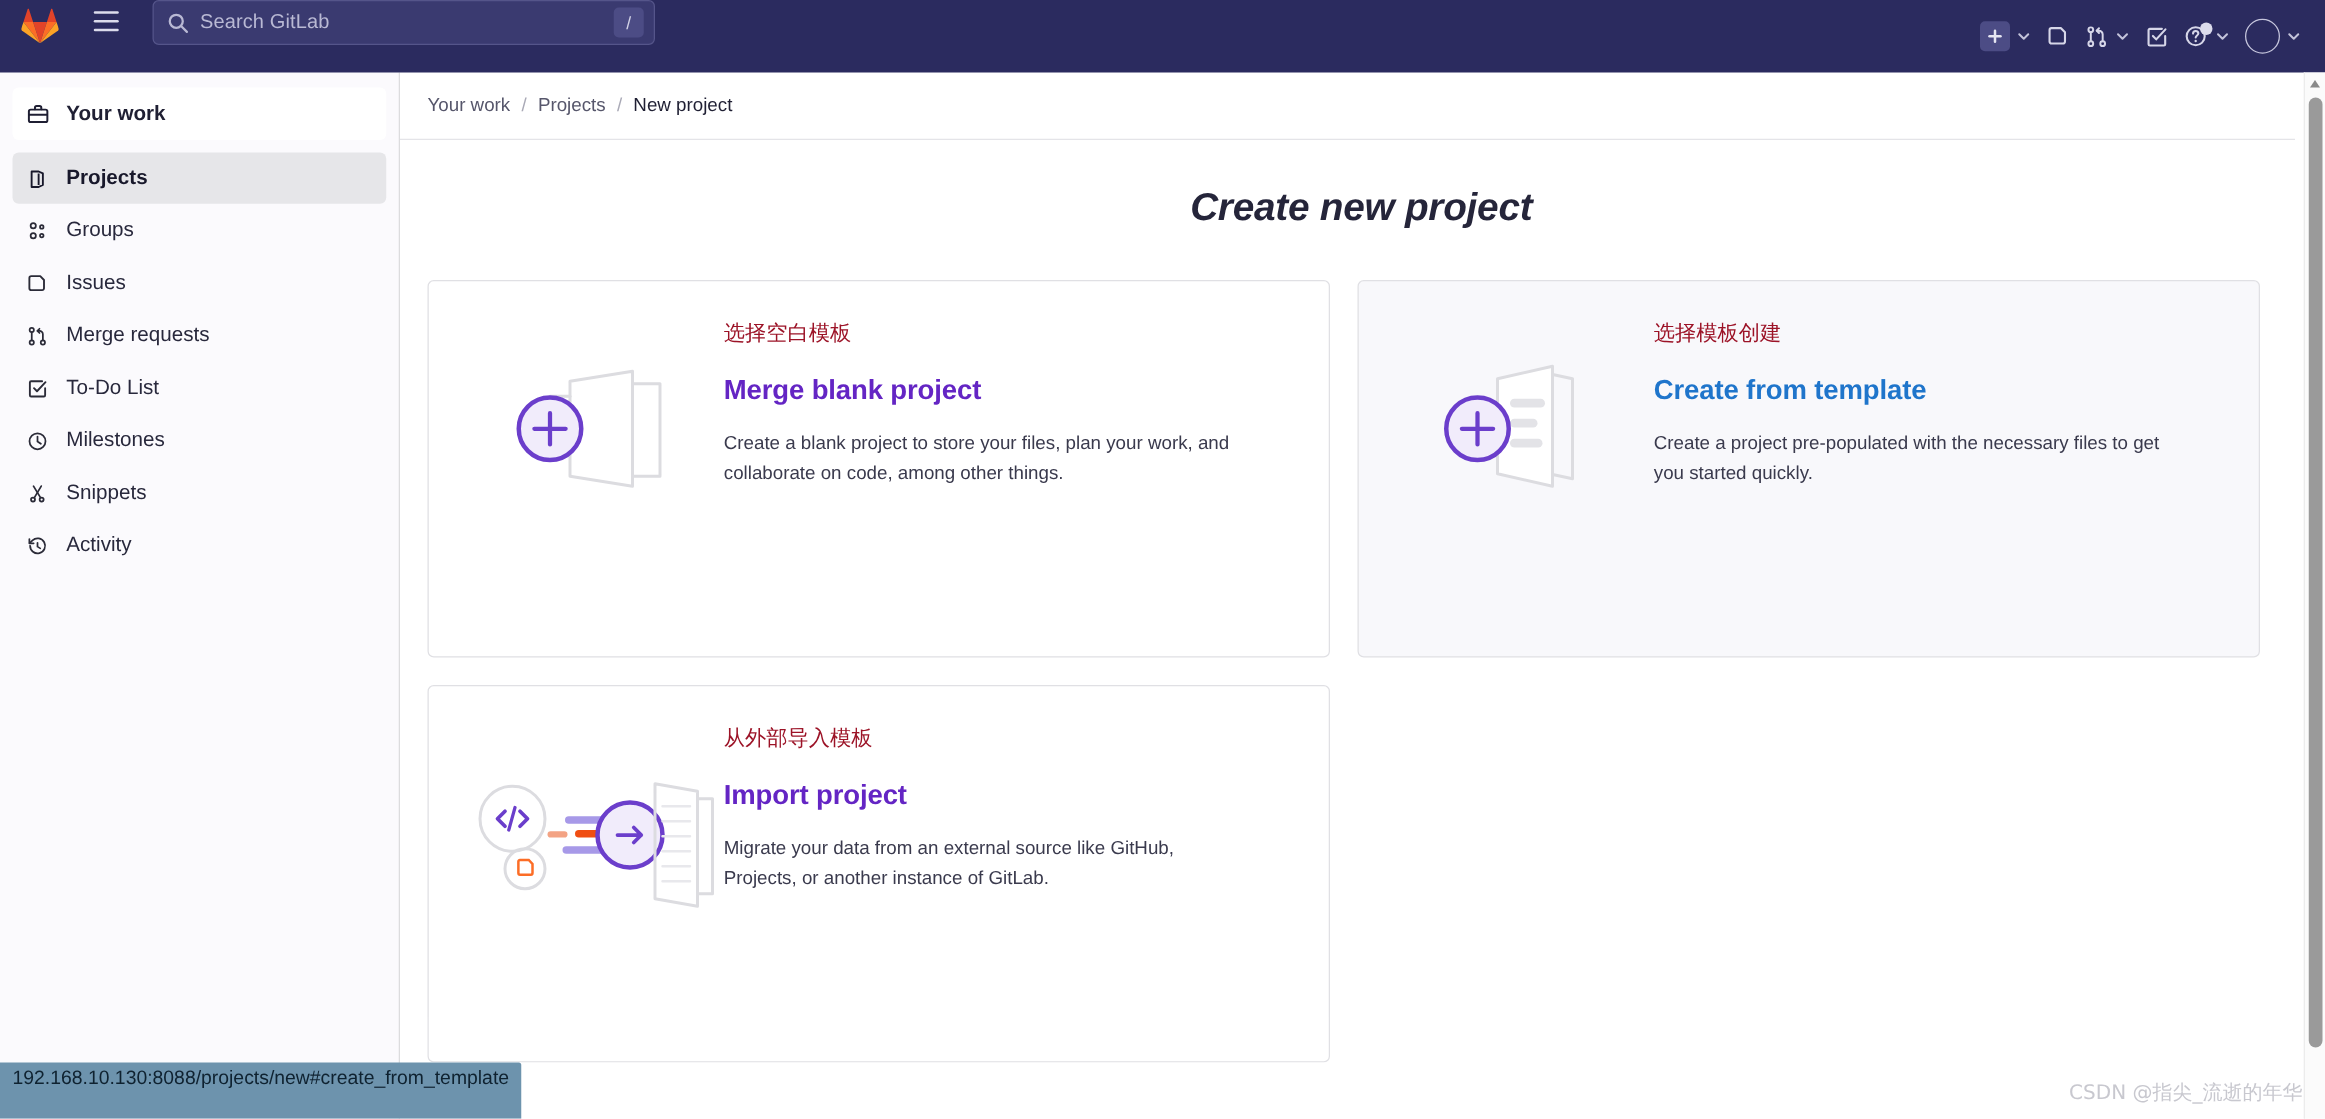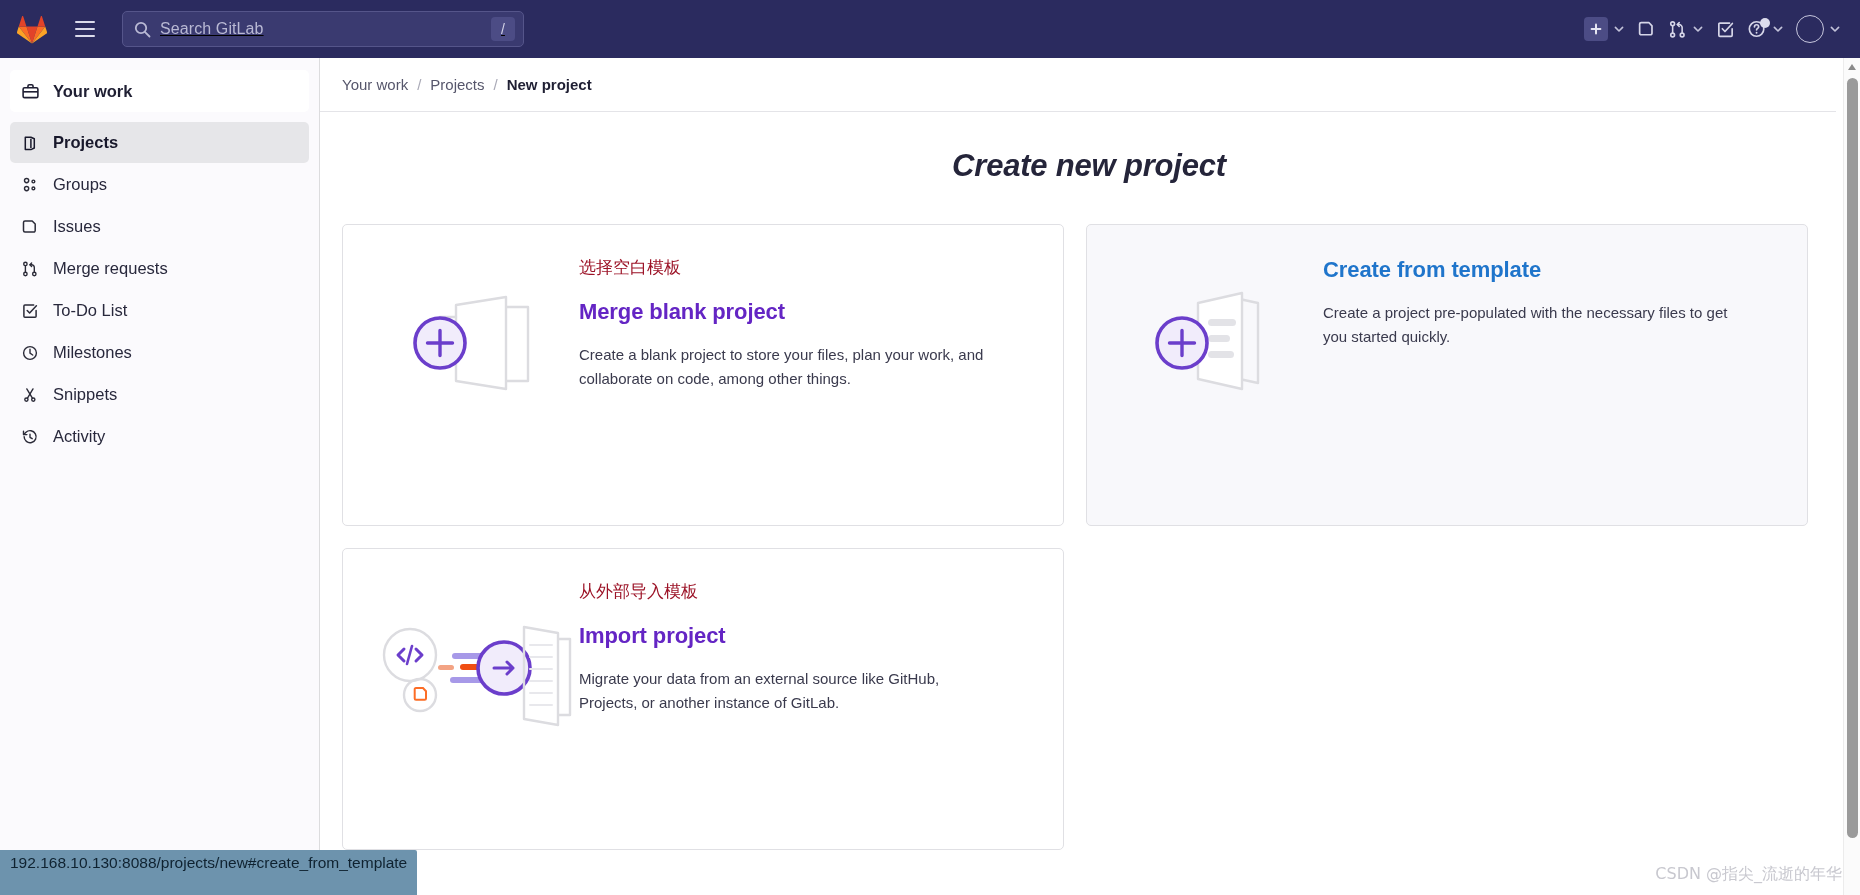--- a/index.html
+++ b/index.html
@@ -5,22 +5,22 @@
   * { box-sizing: border-box; margin: 0; padding: 0; }
   html, body {
     width: 1860px; height: 895px;
     font-family: "Liberation Sans", sans-serif;
     background: #fff; overflow: hidden;
   }
   .app { position: relative; width: 1860px; height: 895px; display: flex; flex-direction: column; }
 
   
   .topbar {
-    height: 58px; background: #2b2b5f; display: flex; align-items: center;
-    padding: 0 14px 0 12px; flex: 0 0 58px; position: relative; z-index: 40; text-decoration: underline;
+    height: 58px; background: #2b2b5f; display: flex; 
+    padding: 0 14px 0 12px; flex: 0 0 58px; position: relative; z-index: 40;
   }
   .gl-logo { width: 40px; height: 40px; display: flex; align-items: center; justify-content: center; flex: 0 0 auto; }
   .hamburger {
     width: 34px; height: 34px; margin-left: 16px; display: flex; flex-direction: column;
     align-items: center; justify-content: center; gap: 5px; border-radius: 4px; cursor: pointer;
   }
   .hamburger span { display: block; width: 20px; height: 2px; background: #dcdcec; border-radius: 1px; }
   .search-wrap {
     margin-left: 20px; width: 402px; height: 36px; background: #3a3a70;
     border: 1px solid #55558a; border-radius: 5px; display: flex; align-items: center;
@@ -76,21 +76,21 @@
     padding: 0 20px 8px 20px; height: 38px; color: #47475c; font-size: 16.5px; cursor: pointer;
   }
 
   
   .main { flex: 1; min-width: 0; background: #fff; display: flex; flex-direction: column; overflow: hidden; }
   .breadcrumb-bar {
     height: 54px; flex: 0 0 54px; display: flex; align-items: center;
     padding: 0 22px 0 22px; border-bottom: 1px solid #e4e4e8; margin: 0 24px 0 0;
   }
   .crumb { font-size: 15px; color: #56566b; cursor: pointer; }
-  .crumb.current { color: #1f1f33; font-weight: 700; cursor: default; }
+  .crumb.current { color: #1f1f33; font-weight: 400; cursor: default; }
   .crumb-sep { color: #a9a9b6; font-size: 15px; margin: 0 9px; }
 
   .content { padding: 36px 24px 0 22px; overflow: hidden; }
   .page-title {
     text-align: center; font-size: 31px; font-weight: 700; color: #25253a;
     letter-spacing: -.2px; margin-bottom: 40px; font-style: italic;
   }
   .cards-grid { display: flex; flex-wrap: wrap; gap: 22px; }
   .card {
     width: 722px; min-height: 302px; border: 1px solid #e0e0e4; border-radius: 5px;
@@ -404,20 +404,21 @@
                 <path d="M92 8l28 6v80l-28-6z" stroke="#dcdce0" stroke-width="2.4" stroke-linejoin="round"></path>
                 <path d="M60 14 104 4v96L60 90z" fill="#fff" stroke="#dcdce0" stroke-width="2.4" stroke-linejoin="round"></path>
                 <rect x="70" y="30" width="28" height="7" rx="3.5" fill="#e3e3e7"></rect>
                 <rect x="70" y="46" width="22" height="7" rx="3.5" fill="#e3e3e7"></rect>
                 <rect x="70" y="62" width="26" height="7" rx="3.5" fill="#e3e3e7"></rect>
                 <circle cx="44" cy="54" r="25" fill="#f1ecfb" stroke="#6b3ecb" stroke-width="3.6"></circle>
                 <path d="M44 41.5v25M31.5 54h25" stroke="#6b3ecb" stroke-width="3.4" stroke-linecap="round"></path>
               </svg>
             </div>
             <div class="card-body">
+              <div class="cn-note">选择模板创建</div>
               <div class="card-title">Create from template</div>
               <div class="card-desc">Create a project pre-populated with the necessary files to get you started quickly.</div>
             </div>
           </div>
 
           <div class="card">
             <div class="card-illo">
               <svg width="196" height="120" viewBox="0 0 196 120" fill="none">
                 <circle cx="34" cy="42" r="26" stroke="#dcdce0" stroke-width="2.4"></circle>
                 <path d="M28 36l-6 6 6 6" stroke="#6b3ecb" stroke-width="3" stroke-linecap="round" stroke-linejoin="round"></path>

